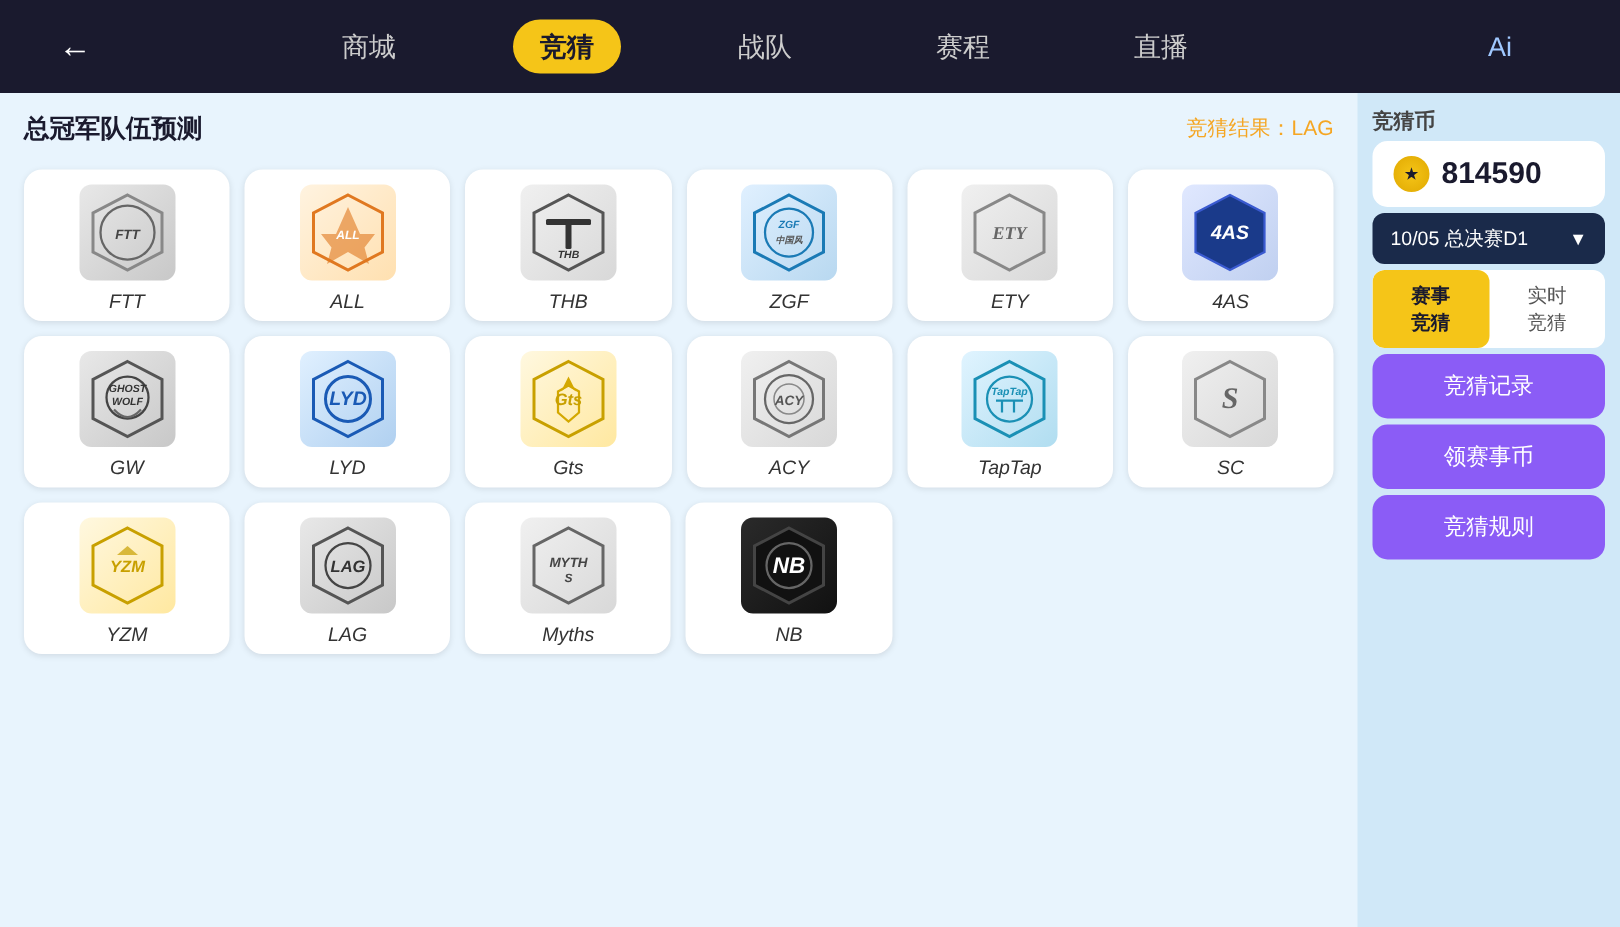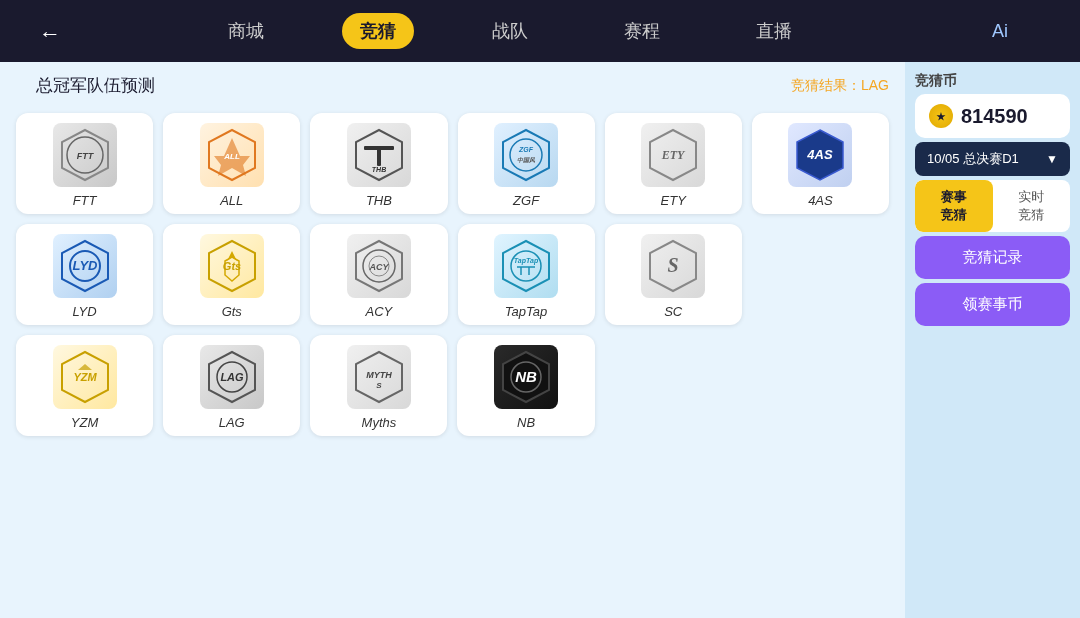--- a/index.html
+++ b/index.html
@@ -73,23 +73,22 @@
     }
 
     .section-header {
       display: flex;
       justify-content: space-between;
       align-items: center;
       margin-bottom: 6px;
     }
     .section-title {
       font-size: 17px;
-      font-weight: normal;
+      font-weight: bold;
       color: #1a1a2e;
-      margin-left: 20px;
     }
     .section-result {
       font-size: 14px;
       color: #f5a623;
     }
 
     
     .team-grid {
       display: grid;
       grid-template-columns: repeat(6, 1fr);
@@ -337,20 +336,34 @@
               <text x="27" y="31" text-anchor="middle" font-size="13" font-weight="900" fill="white">4AS</text>
             </svg>
           </div>
         </div>
         <span class="team-name">4AS</span>
       </div>
     </div>
 
     <div class="team-grid">
 
+      <div class="team-card">
+        <div class="team-logo-container">
+          <div class="team-logo-bg" style="background:linear-gradient(135deg,#e8e8e8,#c8c8c8);">
+            <svg width="54" height="54" viewBox="0 0 54 54">
+              <path d="M27 2 L50 14 L50 40 L27 52 L4 40 L4 14 Z" fill="none" stroke="#555" stroke-width="2"></path>
+              <circle cx="27" cy="26" r="14" fill="none" stroke="#444" stroke-width="1.5"></circle>
+              <text x="27" y="22" text-anchor="middle" font-size="7" font-weight="bold" fill="#333">GHOST</text>
+              <text x="27" y="31" text-anchor="middle" font-size="7" font-weight="bold" fill="#333">WOLF</text>
+              <path d="M18 34 Q27 44 36 34" fill="none" stroke="#666" stroke-width="1.5"></path>
+            </svg>
+          </div>
+        </div>
+        <span class="team-name">GW</span>
+      </div>
 
       <div class="team-card">
         <div class="team-logo-container">
           <div class="team-logo-bg" style="background:linear-gradient(135deg,#e0f0ff,#b0d0f0);">
             <svg width="54" height="54" viewBox="0 0 54 54">
               <path d="M27 2 L50 14 L50 40 L27 52 L4 40 L4 14 Z" fill="none" stroke="#1a5ab5" stroke-width="2"></path>
               <circle cx="27" cy="27" r="15" fill="none" stroke="#1a5ab5" stroke-width="2"></circle>
               <text x="27" y="31" text-anchor="middle" font-size="13" font-weight="900" fill="#1a5ab5">LYD</text>
             </svg>
           </div>
@@ -478,15 +491,16 @@
     <div class="match-selector">
       <span class="match-selector-text">10/05 总决赛D1</span>
       <span class="match-selector-arrow">▼</span>
     </div>
     <div class="tab-container">
       <div class="sidebar-tab active">赛事竞猜</div>
       <div class="sidebar-tab">实时竞猜</div>
     </div>
     <div class="sidebar-btn">竞猜记录</div>
     <div class="sidebar-btn">领赛事币</div>
+    <div class="sidebar-btn">竞猜规则</div>
   </div>
 
 </div>
 
 </body></html>

